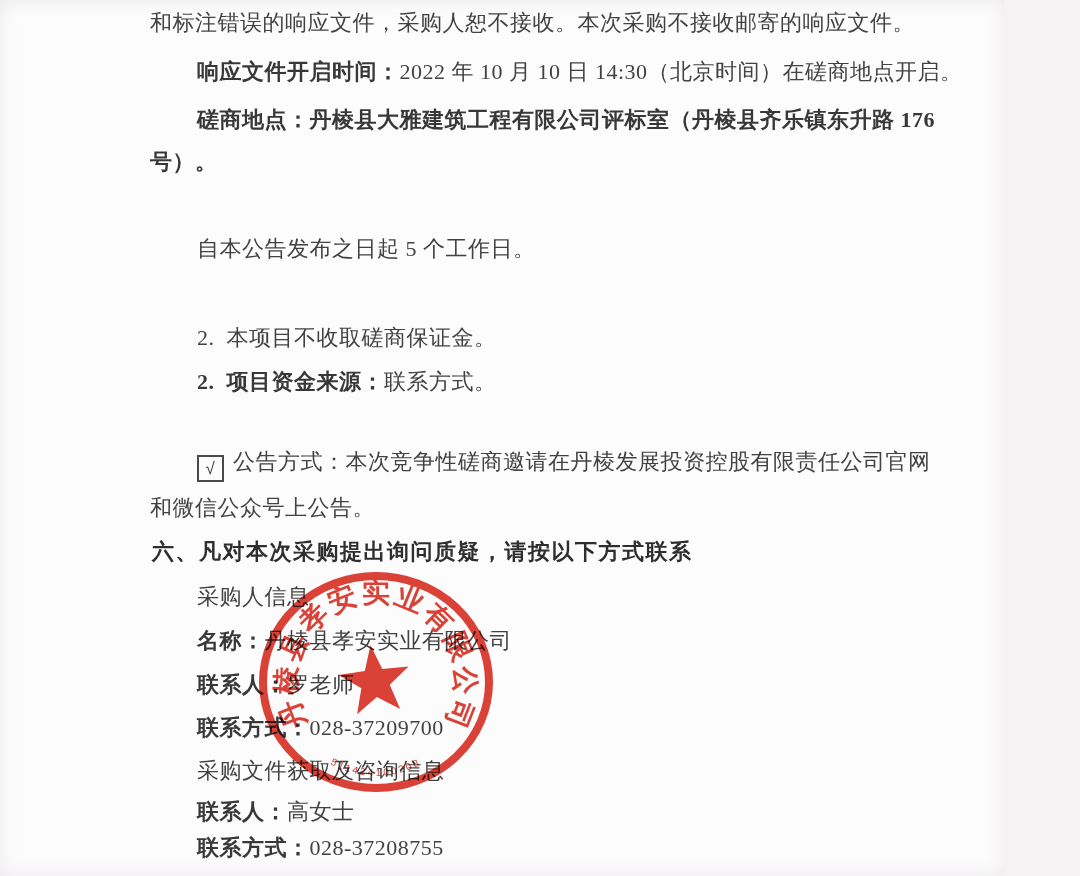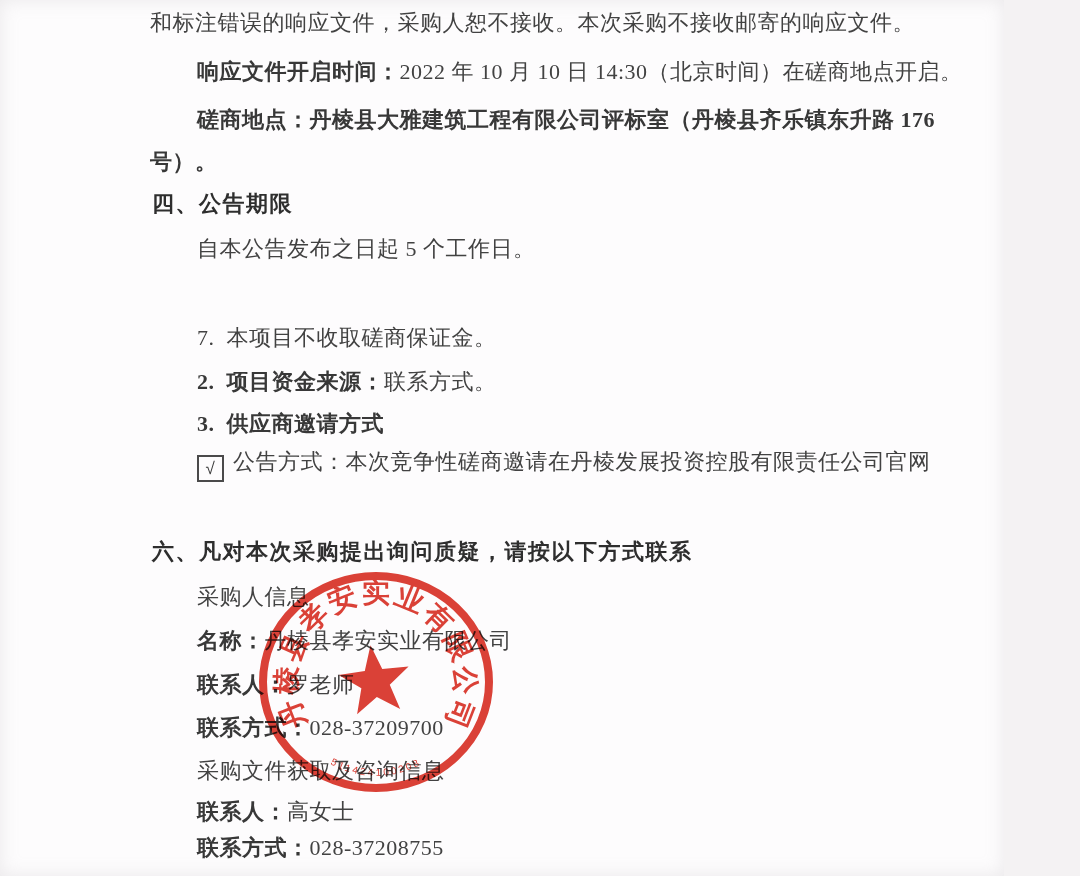--- a/index.html
+++ b/index.html
@@ -73,33 +73,32 @@
 <div class="page">
 
   <div class="line" style="left:150px; top:7px"><span class="r">和标注错误的响应文件，采购人恕不接收。本次采购不接收邮寄的响应文件。</span></div>
 
   <div class="line" style="left:197px; top:56px"><span class="bl">响应文件开启时间：</span><span class="r">2022 年 10 月 10 日 14:30（北京时间）在磋商地点开启。</span></div>
 
   <div class="line" style="left:197px; top:104px"><span class="bl">磋商地点：</span><span class="bl">丹棱县大雅建筑工程有限公司评标室（丹棱县齐乐镇东升路 176</span></div>
 
   <div class="line" style="left:150px; top:146px"><span class="bl">号）。</span></div>
 
-  <div class="line h" style="left:152px; top:188px"><span>四、公告期限</span></div>
 
   <div class="line" style="left:197px; top:233px"><span class="r">自本公告发布之日起 5 个工作日。</span></div>
 
 
-  <div class="line" style="left:197px; top:322px"><span class="r">7.  本项目不收取磋商保证金。</span></div>
+  <div class="line" style="left:197px; top:322px"><span class="r">2.  本项目不收取磋商保证金。</span></div>
 
   <div class="line" style="left:197px; top:366px"><span class="bl">2.  项目资金来源：</span><span class="r">联系方式。</span></div>
 
-  <div class="line" style="left:197px; top:408px"><span class="bl">3.  供应商邀请方式</span></div>
 
   <div class="line" style="left:197px; top:446px"><span class="checkbox"><span>√</span></span><span class="r">公告方式：本次竞争性磋商邀请在丹棱发展投资控股有限责任公司官网</span></div>
 
+  <div class="line" style="left:150px; top:492px"><span class="r">和微信公众号上公告。</span></div>
 
   <div class="line h" style="left:152px; top:536px"><span>六、凡对本次采购提出询问质疑，请按以下方式联系</span></div>
 
   <div class="line" style="left:197px; top:581px"><span class="r">采购人信息</span></div>
 
   <div class="line" style="left:197px; top:669px"><span class="bl">联系人：</span><span class="r">罗老师</span></div>
 
   <div class="line" style="left:197px; top:625px"><span class="bl">名称：</span><span class="r">丹棱县孝安实业有限公司</span></div>
 
   <div class="line" style="left:197px; top:712px"><span class="bl">联系方式：</span><span class="r">028-37209700</span></div>

